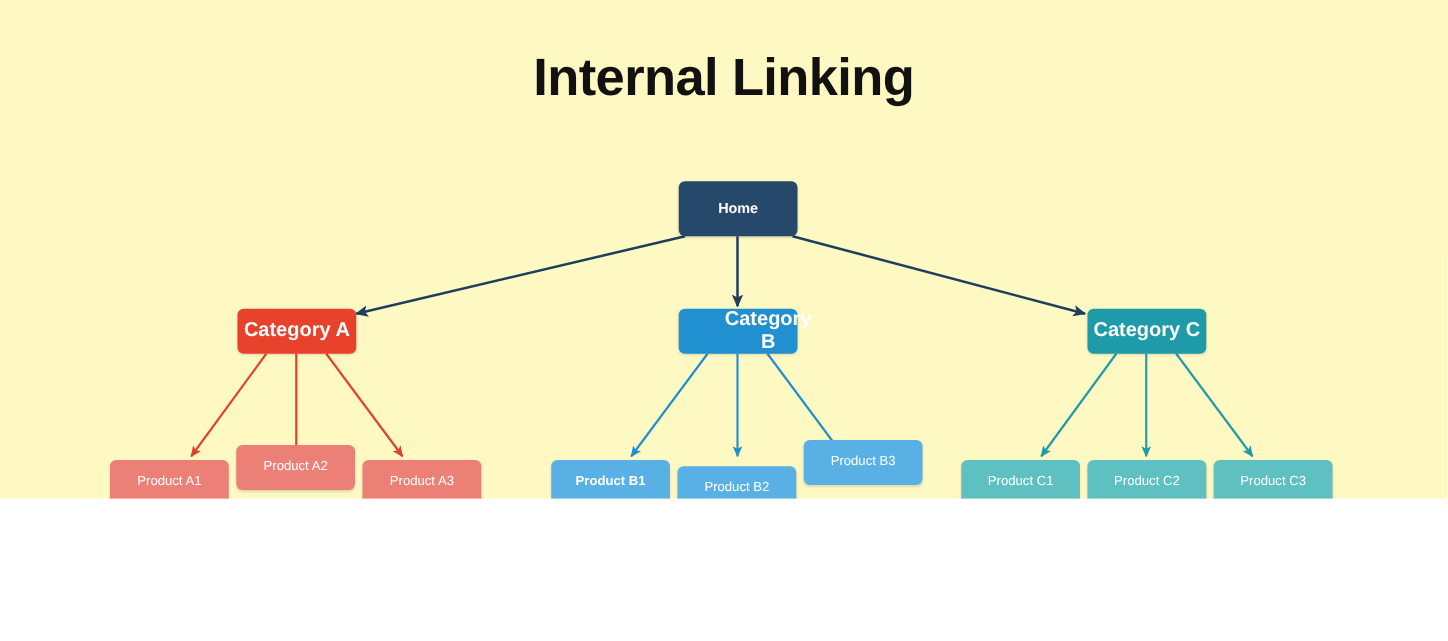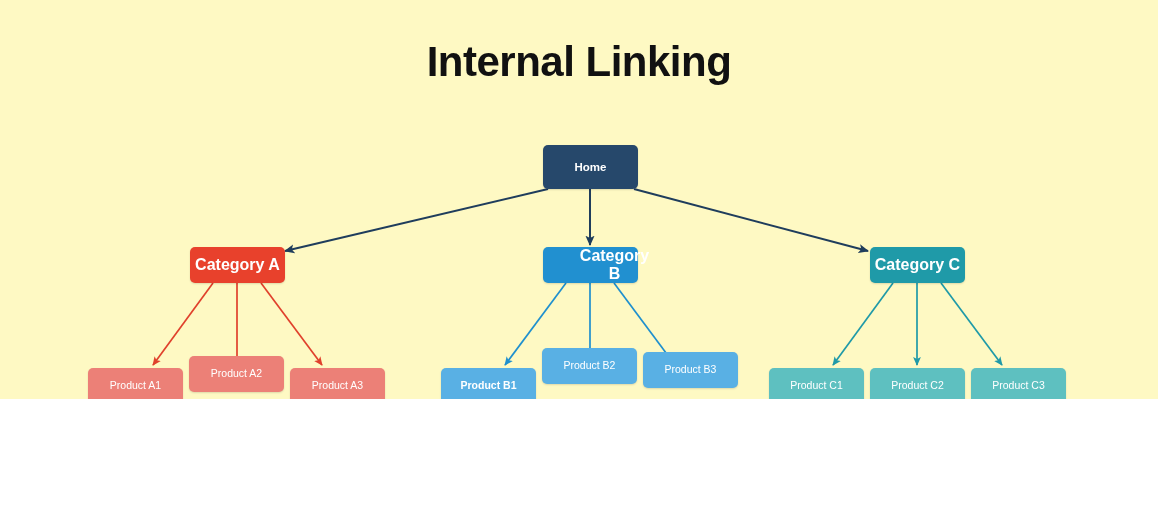--- a/index.html
+++ b/index.html
@@ -123,21 +123,21 @@
       </div>
       <div class="node node-product" style="left: 189px; top: 356px; width: 95px; height: 36px; background: rgb(236, 128, 119);">
         <span class="node-label">Product A2</span>
       </div>
       <div class="node node-product" style="left: 290px; top: 368px; width: 95px; height: 36px; background: rgb(236, 128, 119);">
         <span class="node-label">Product A3</span>
       </div>
       <div class="node node-product" style="left: 441px; top: 368px; width: 95px; height: 36px; background: rgb(89, 176, 228); font-weight: bold;">
         <span class="node-label">Product B1</span>
       </div>
-      <div class="node node-product" style="left: 542px; top: 348px; width: 95px; height: 36px; background: rgb(89, 176, 228);">
+      <div class="node node-product" style="left: 542px; top: 373px; width: 95px; height: 36px; background: rgb(89, 176, 228);">
         <span class="node-label">Product B2</span>
       </div>
       <div class="node node-product" style="left: 643px; top: 352px; width: 95px; height: 36px; background: rgb(89, 176, 228);">
         <span class="node-label">Product B3</span>
       </div>
       <div class="node node-product" style="left: 769px; top: 368px; width: 95px; height: 36px; background: rgb(94, 192, 192);">
         <span class="node-label">Product C1</span>
       </div>
       <div class="node node-product" style="left: 870px; top: 368px; width: 95px; height: 36px; background: rgb(94, 192, 192);">
         <span class="node-label">Product C2</span>

